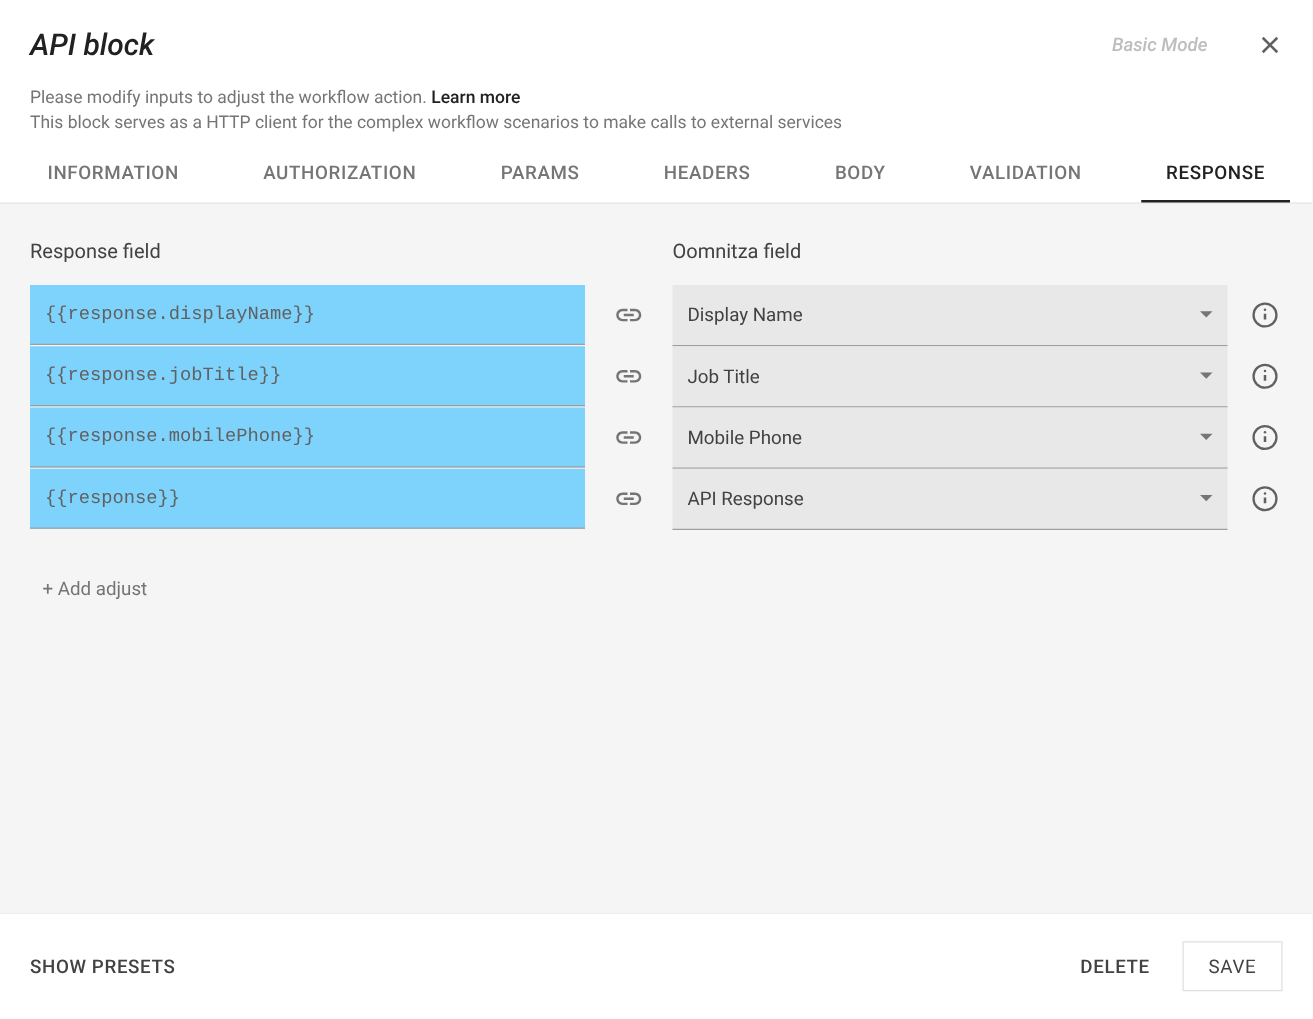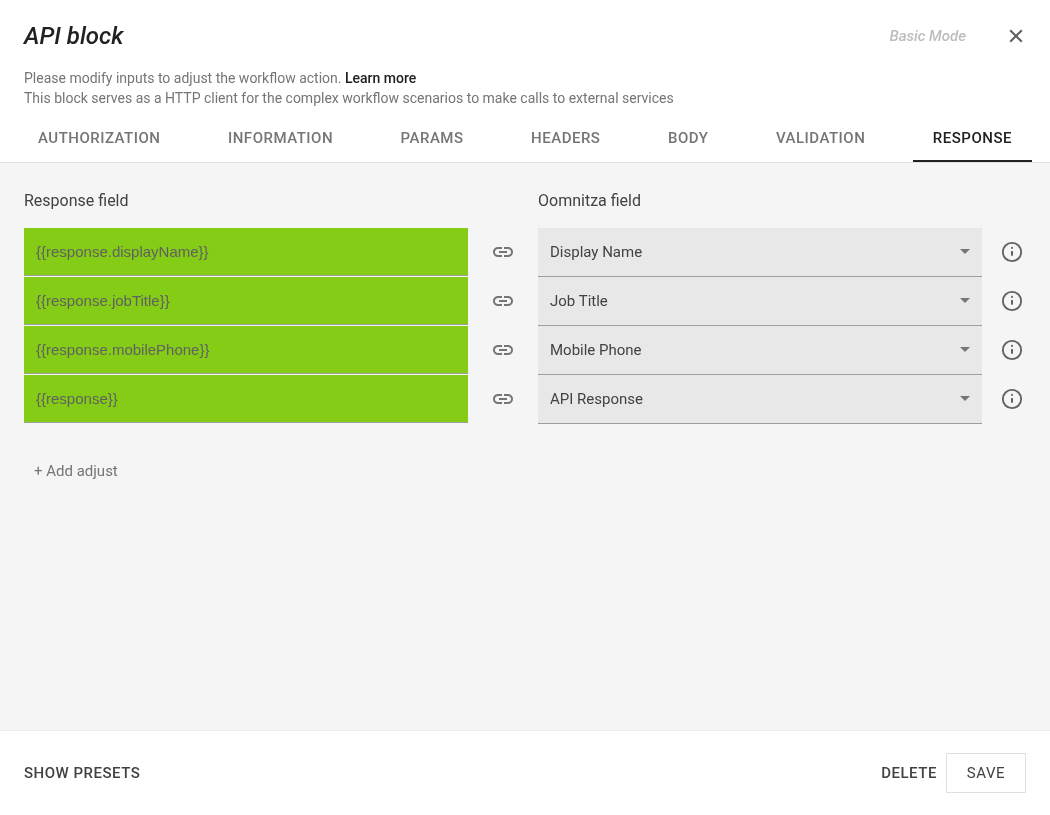--- a/index.html
+++ b/index.html
@@ -86,28 +86,28 @@
       display: grid;
       grid-template-columns: 444px 70px 444px 48px;
       align-items: center;
     }
     .col-header {
       font-size: 16px;
       color: #424242;
       padding-bottom: 18px;
     }
     .field-input {
-      background: #84cc16;
+      background: #7dd3fc;
       border: none;
       border-bottom: 1px solid #9e9e9e;
       padding: 15px 12px;
       font-size: 15px;
       width: 100%;
       color: #616161;
-      font-family: Liberation Sans, sans-serif;
+      font-family: Liberation Mono, monospace;
     }
     .link-cell {
       display: flex;
       justify-content: center;
     }
     .link-icon {
       width: 24px;
       height: 24px;
       color: #757575;
     }
@@ -159,21 +159,21 @@
     }
     .show-presets {
       font-size: 15px;
       font-weight: 500;
       letter-spacing: 0.5px;
       color: #424242;
       cursor: pointer;
     }
     .footer-actions {
       display: flex;
-      gap: 3px;
+      gap: 20px;
       align-items: center;
     }
     .btn-delete {
       font-size: 15px;
       font-weight: 500;
       letter-spacing: 0.5px;
       color: #424242;
       cursor: pointer;
       background: none;
       border: none;
@@ -213,22 +213,22 @@
   </div>
 
   <div class="description">
     <div>
       <span>Please modify inputs to adjust the workflow action. </span><span class="learn-more">Learn more</span>
     </div>
     <div>This block serves as a HTTP client for the complex workflow scenarios to make calls to external services</div>
   </div>
 
   <div class="tabs">
+    <div class="tab">INFORMATION</div>
     <div class="tab">AUTHORIZATION</div>
-    <div class="tab">INFORMATION</div>
     <div class="tab">PARAMS</div>
     <div class="tab">HEADERS</div>
     <div class="tab">BODY</div>
     <div class="tab">VALIDATION</div>
     <div class="tab active">RESPONSE</div>
   </div>
 
   <div class="content">
     <div class="columns">
       <div class="col-header">Response field</div>

